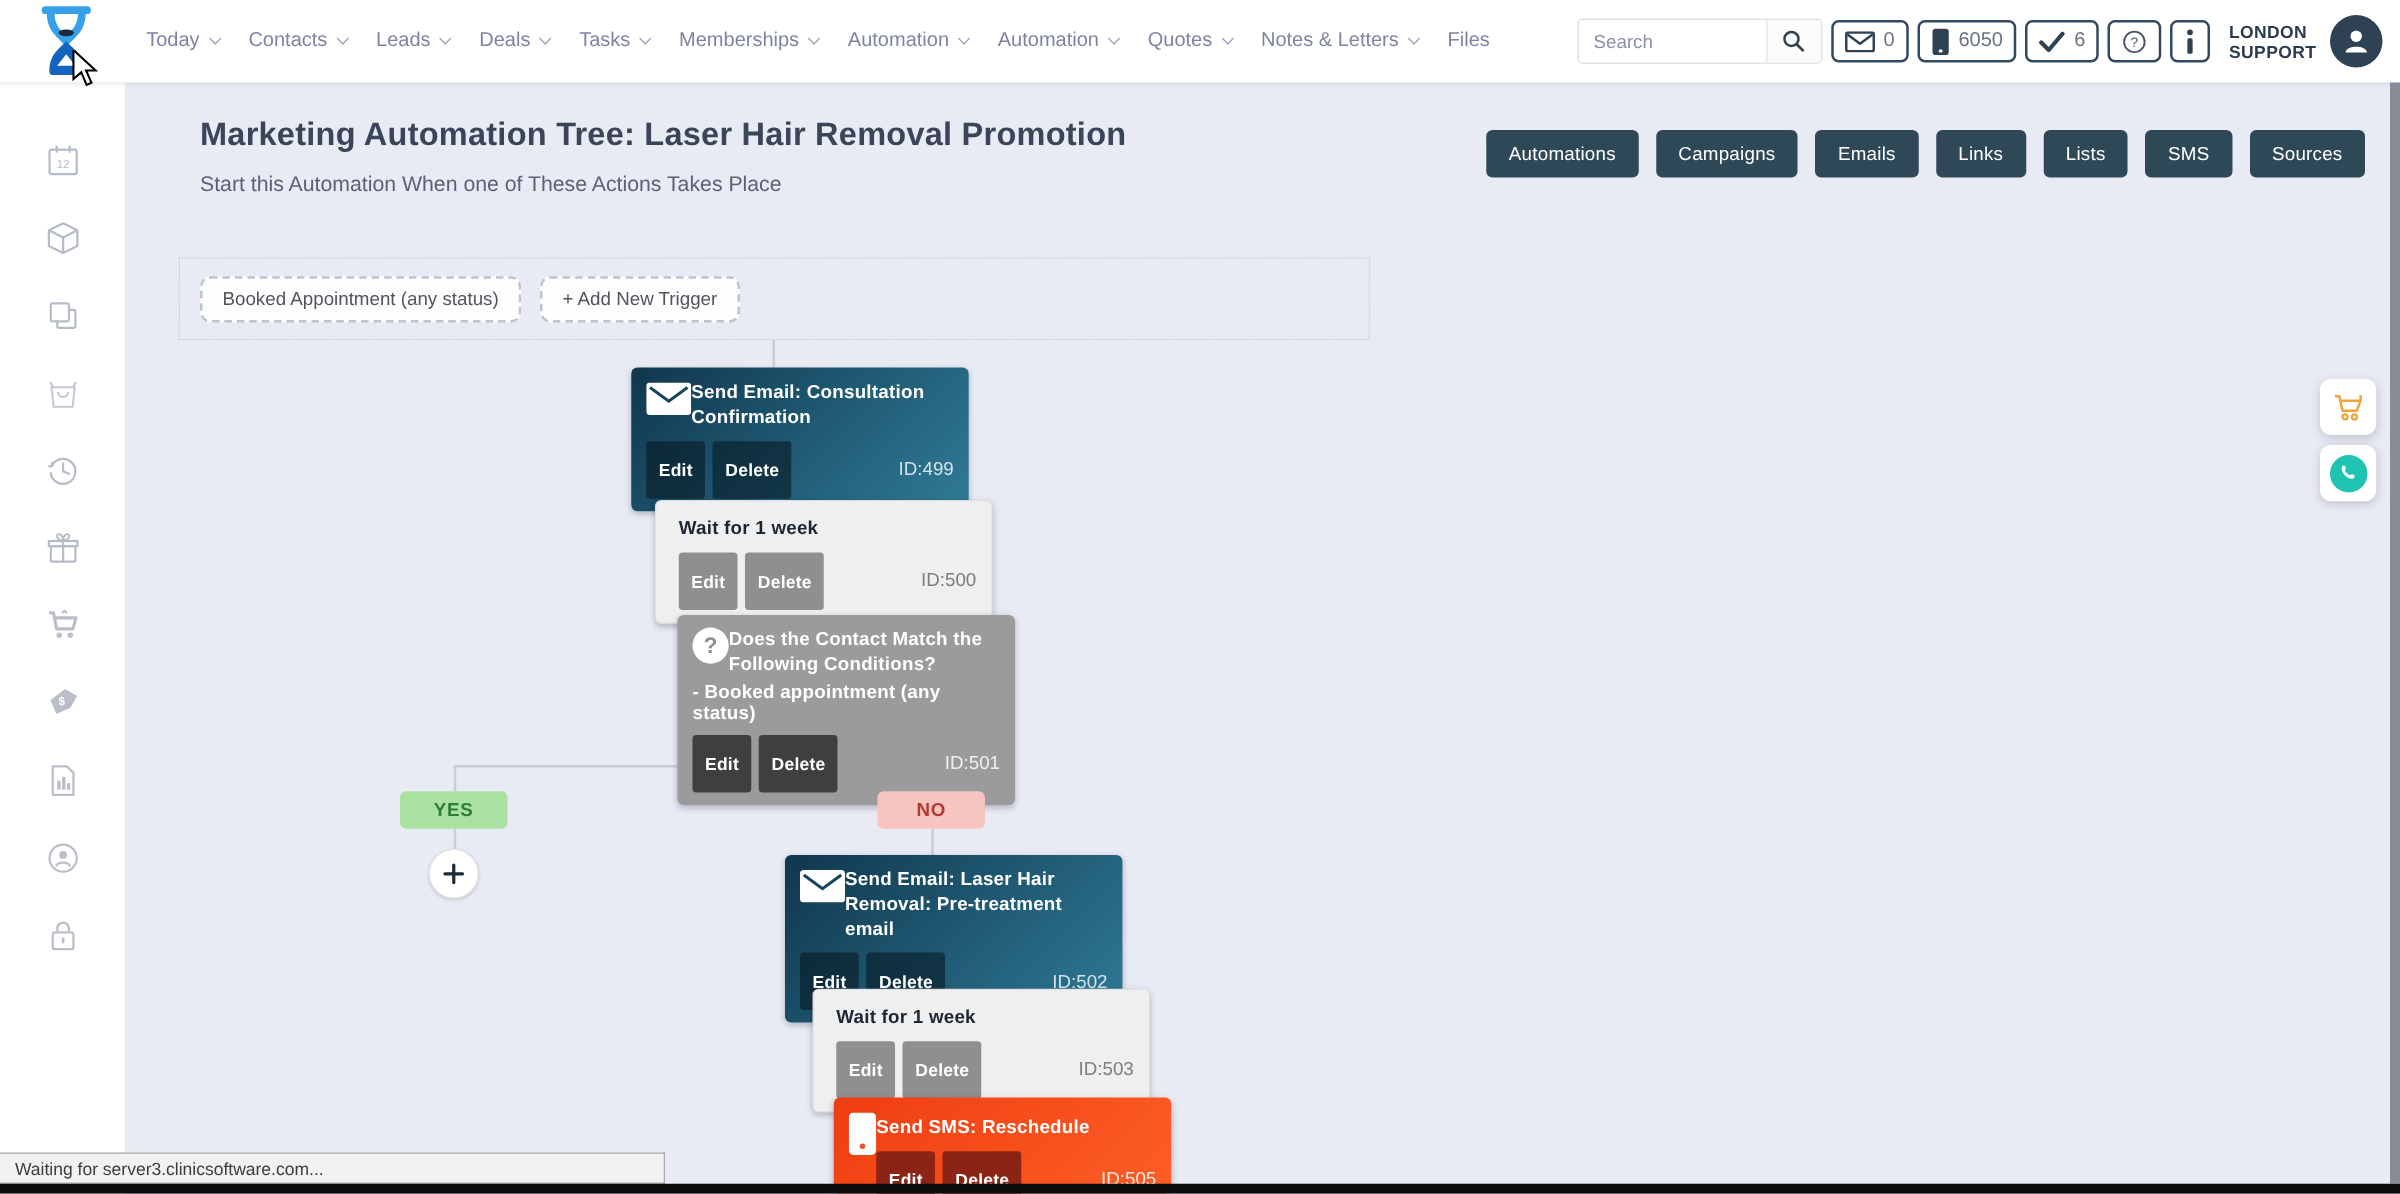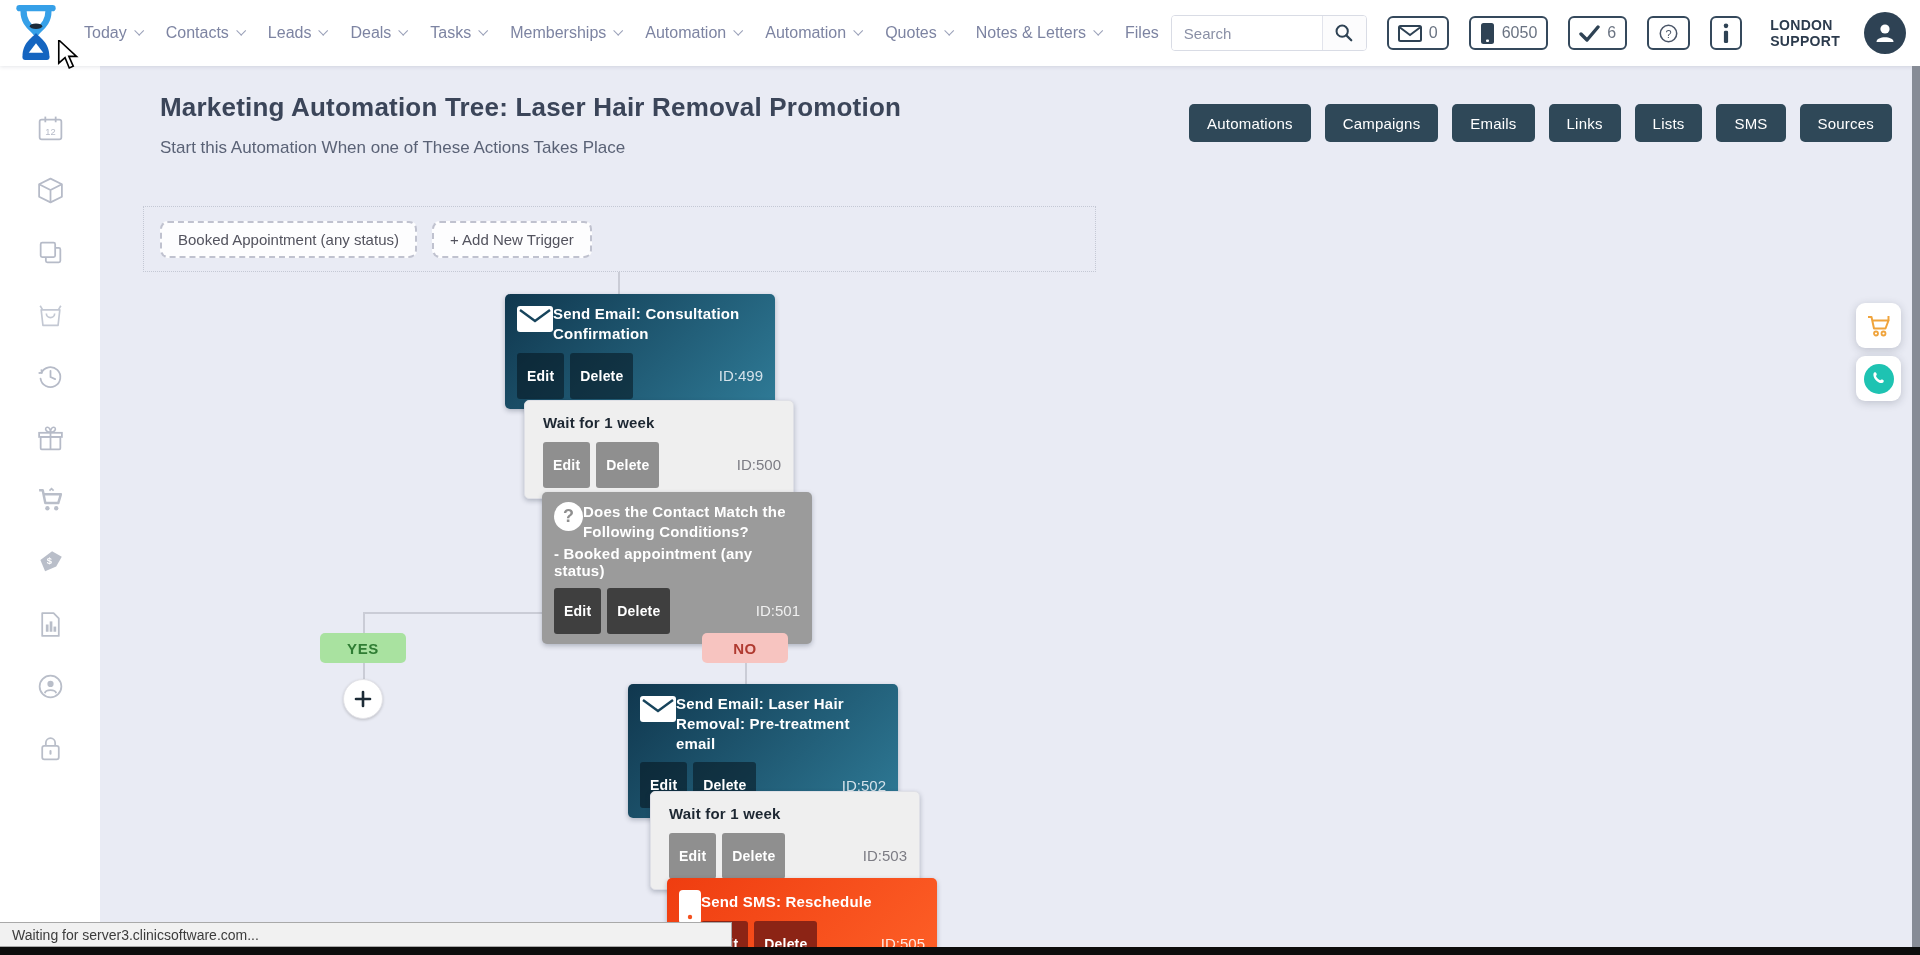--- a/index.html
+++ b/index.html
@@ -8,21 +8,21 @@
 
   
   .navbar { position:absolute; top:0; left:0; width:1920px; height:66px; background:#ffffff;
             display:flex; align-items:center; z-index:30; box-shadow:0 1px 4px rgba(40,50,80,.12); }
   .logo-wrap { width:105px; display:flex; justify-content:center; align-items:center; position:relative; }
   .nav-items { display:flex; align-items:center; flex:0 0 auto; }
   .nav-item { display:flex; align-items:center; padding:0 12px; font-size:16px; color:#7d84a2; cursor:pointer; white-space:nowrap; }
   .chev { width:7px; height:7px; border-right:1.6px solid #9aa0b8; border-bottom:1.6px solid #9aa0b8;
           transform:rotate(45deg) translateY(-1px); margin-left:8px; margin-bottom:3px; display:inline-block; }
   .nav-spacer { flex:1; }
-  .nav-right { display:flex; align-items:center; gap:20px; margin-right:14px; }
+  .nav-right { display:flex; align-items:center; gap:7px; margin-right:14px; }
   .searchbox { display:flex; align-items:stretch; border:1px solid #d9dce5; border-radius:4px; height:36px; overflow:hidden; background:#fff; }
   .searchbox input { border:none; outline:none; width:150px; padding:0 12px; font-size:15px; color:#444; font-family:"Liberation Sans",sans-serif; }
   .searchbox input::placeholder { color:#8a90a6; }
   .search-btn { width:44px; border:none; border-left:1px solid #e2e4ec; background:#fcfcfd; display:flex; align-items:center; justify-content:center; cursor:pointer; }
   .pill-btn { display:flex; align-items:center; gap:7px; border:2px solid #35495c; border-radius:6px; height:34px;
               padding:0 9px; background:#fff; cursor:pointer; color:#6a7382; font-size:16px; }
   .pill-btn svg { display:block; }
   .account-name { text-align:left; font-size:14px; font-weight:bold; color:#2c3b4d; line-height:1.15; letter-spacing:.3px; margin:0 4px 0 8px; }
   .avatar { width:42px; height:42px; border-radius:50%; background:#2e4254; display:flex; align-items:center; justify-content:center; cursor:pointer; }
 
@@ -81,21 +81,21 @@
   .plus-circle { position:absolute; width:40px; height:40px; border-radius:50%; background:#fff; border:1px solid #e3e3e8;
                  box-shadow:0 1px 3px rgba(0,0,0,.18); display:flex; align-items:center; justify-content:center; cursor:pointer; }
 
   
   .float-btn { position:absolute; right:19px; width:45px; height:45px; background:#fff; border-radius:9px;
                box-shadow:0 2px 8px rgba(40,50,70,.22); display:flex; align-items:center; justify-content:center; cursor:pointer; z-index:40; }
   .wa-circle { width:30px; height:30px; border-radius:50%; background:#1ec3b2; display:flex; align-items:center; justify-content:center; }
   .scrollbar { position:absolute; right:0; top:66px; bottom:8px; width:8px; background:#878c96; z-index:45; }
 
   
-  .status-bar { position:absolute; left:0; bottom:8px; width:732px; height:25px; background:#f1f1f1;
+  .status-bar { position:absolute; left:0; bottom:8px; width:532px; height:25px; background:#f1f1f1;
                 border:1px solid #a9a9a9; border-left:none; display:flex; align-items:center; padding:0 12px;
                 font-size:14px; color:#3c3c3c; z-index:50; }
   .bottom-strip { position:absolute; left:0; bottom:0; width:1920px; height:8px; background:#0c0c0c; z-index:55; }
 
   .cursor-arrow { position:absolute; left:56px; top:40px; z-index:60; pointer-events:none; }
 </style>
 </head>
 <body>
 
 <header class="navbar">

